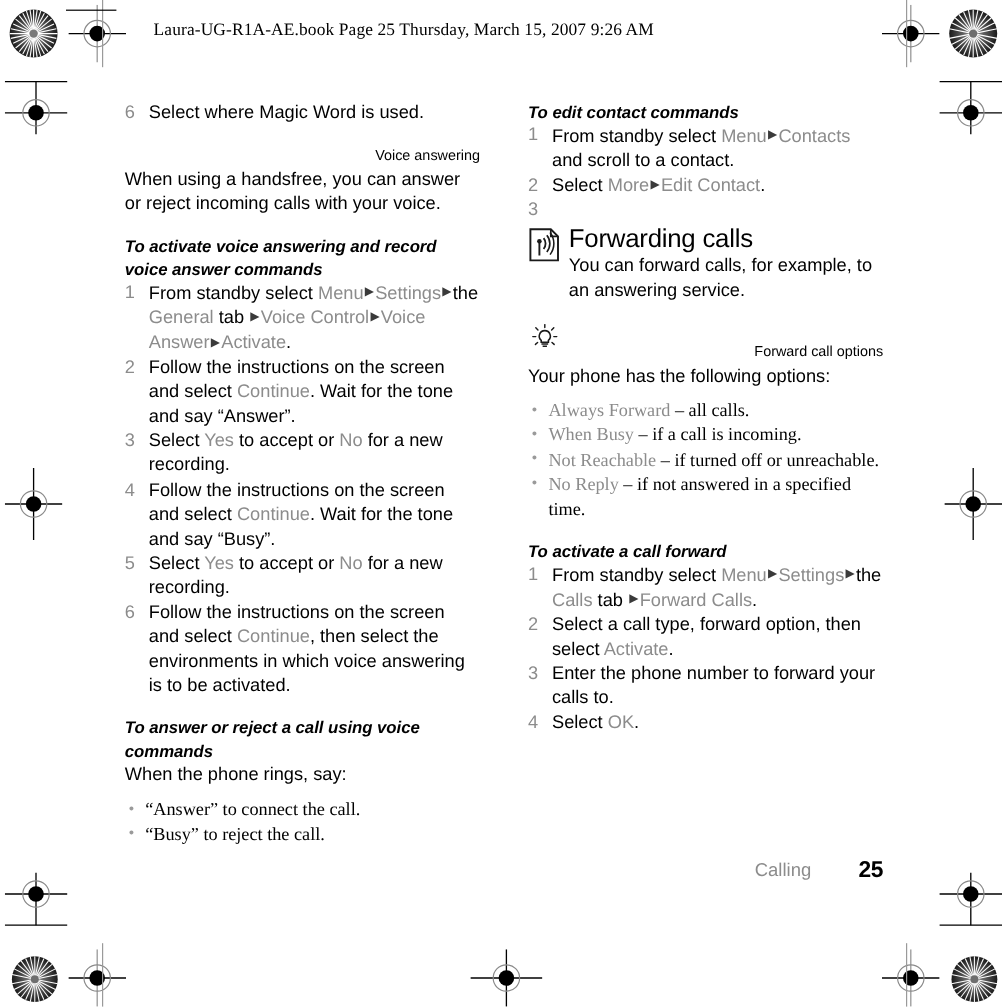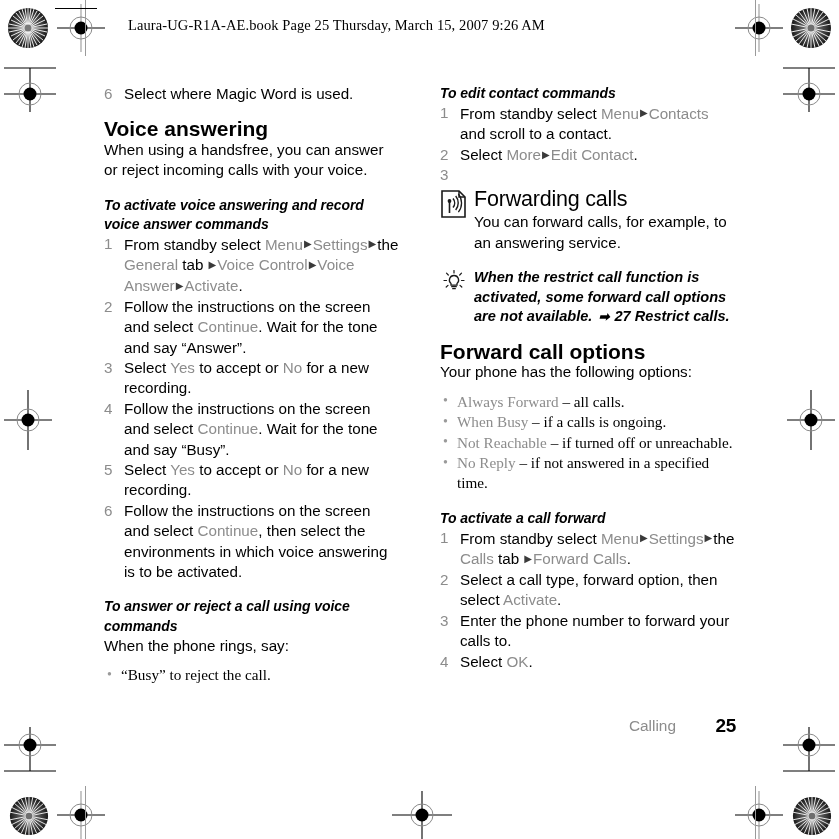--- a/index.html
+++ b/index.html
@@ -61,23 +61,24 @@
 
   h2.sec-head {
     margin: 0;
     font-size: 21.5px;
     line-height: 25px;
     font-weight: normal;
     letter-spacing: -0.2px;
   }
   h3.sub-head {
     margin: 0;
-    font-size: 21px;
+    font-size: 12px;
     line-height: 20.4px;
-    font-weight: bold;
+    font-weight: normal;
+    text-align: right;
   }
   h3.task-head {
     margin: 0;
     font-size: 14px;
     line-height: 19.2px;
     font-weight: bold;
     font-style: italic;
     letter-spacing: -0.05px;
   }
   p.body-text {
@@ -464,20 +465,21 @@
       </ol>
 
     <div class="gap-m"></div>
 
     <h3 class="task-head">To answer or reject a call using voice commands</h3>
     <p class="body-text">When the phone rings, say:</p>
 
     <div class="gap-s"></div>
 
     <ul class="bullets">
+        <li>“Answer” to connect the call.</li>
         <li>“Busy” to reject the call.</li>
       </ul>
   </div>
 
   <div class="col col-right">
 
     <h3 class="task-head">To edit contact commands</h3>
     <ol class="steps">
         <li><span class="num">1</span><span><span>From standby select </span><span class="ui">Menu</span><span class="sep">▶</span><span class="ui">Contacts</span><span> and scroll to a contact.</span></span></li>
         <li><span class="num">2</span><span><span>Select </span><span class="ui">More</span><span class="sep">▶</span><span class="ui">Edit Contact</span><span>.</span></span></li>
@@ -510,33 +512,32 @@
         <g stroke="#1a1a1a" stroke-width="1.2" stroke-linecap="round">
           <line x1="14" y1="1.5" x2="14" y2="4"></line>
           <line x1="6.5" y1="4.2" x2="8.3" y2="6"></line>
           <line x1="21.5" y1="4.2" x2="19.7" y2="6"></line>
           <line x1="4" y1="11.5" x2="6.5" y2="11.5"></line>
           <line x1="24" y1="11.5" x2="21.5" y2="11.5"></line>
           <line x1="6.2" y1="18" x2="8" y2="16.4"></line>
           <line x1="21.8" y1="18" x2="20" y2="16.4"></line>
         </g>
       </svg>
-      <p class="tip-text"><span>When the restrict call function is activated, some forward call options are not available. </span><span class="xref-arrow">➡</span><span> 27 Restrict calls.</span></p>
     </div>
 
     <div class="gap-m"></div>
 
     <h3 class="sub-head">Forward call options</h3>
     <p class="body-text">Your phone has the following options:</p>
 
     <div class="gap-s"></div>
 
     <ul class="bullets">
         <li><span class="ui">Always Forward</span><span> – all calls.</span></li>
-        <li><span class="ui">When Busy</span><span> – if a calls is ongoing.</span></li>
+        <li><span class="ui">When Busy</span><span> – if a call is incoming.</span></li>
         <li><span class="ui">Not Reachable</span><span> – if turned off or unreachable.</span></li>
         <li><span class="ui">No Reply</span><span> – if not answered in a specified time.</span></li>
       </ul>
 
     <div class="gap-m"></div>
 
     <h3 class="task-head">To activate a call forward</h3>
     <ol class="steps">
         <li><span class="num">1</span><span><span>From standby select </span><span class="ui">Menu</span><span class="sep">▶</span><span class="ui">Settings</span><span class="sep">▶</span><span>the </span><span class="ui">Calls</span><span> tab </span><span class="sep">▶</span><span class="ui">Forward Calls</span><span>.</span></span></li>
         <li><span class="num">2</span><span><span>Select a call type, forward option, then select </span><span class="ui">Activate</span><span>.</span></span></li>

